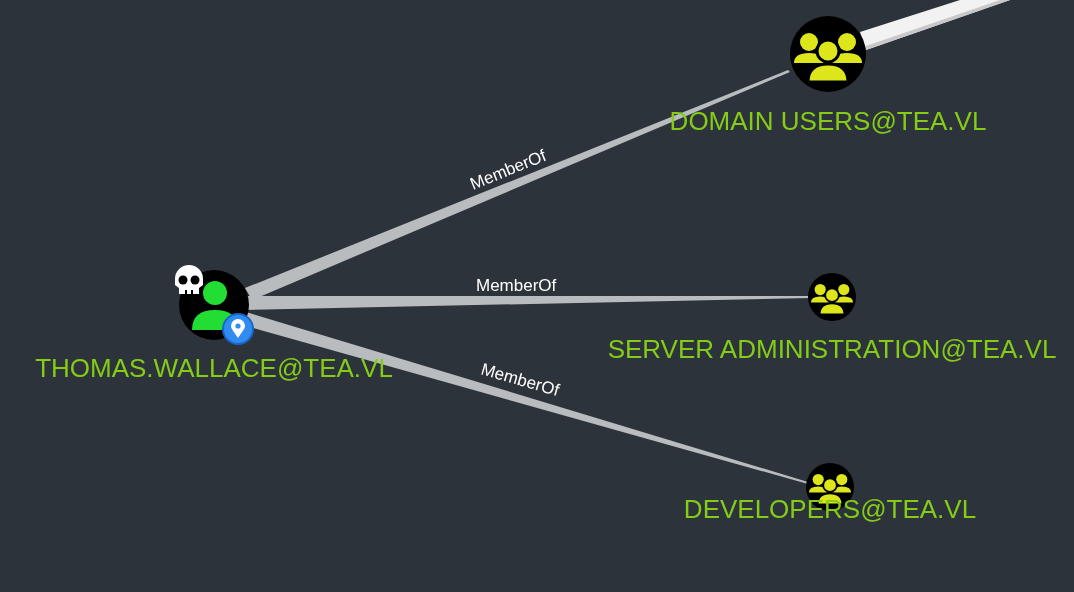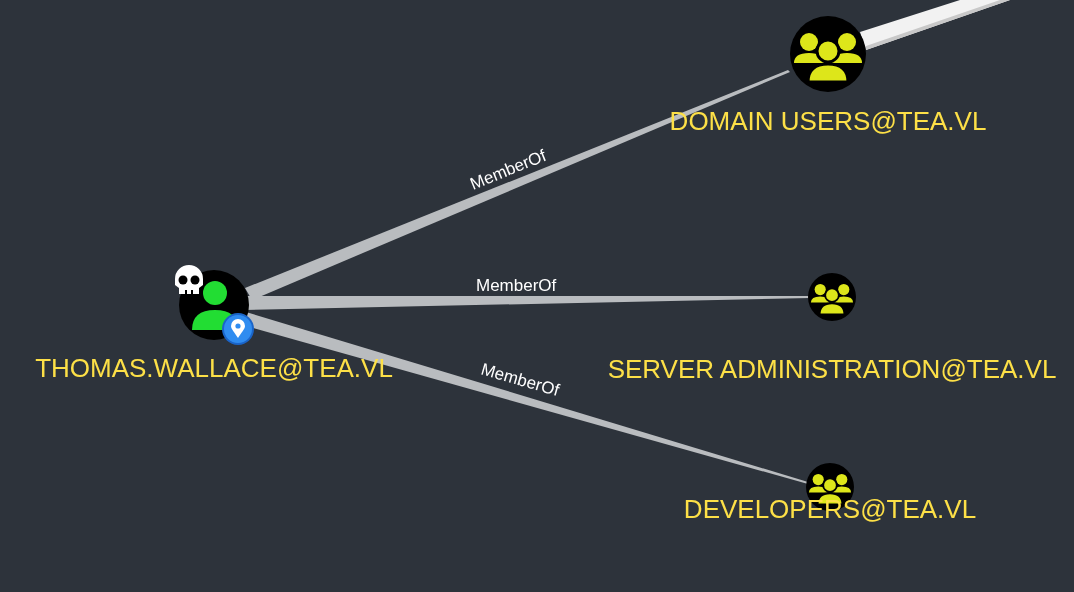--- a/index.html
+++ b/index.html
@@ -1,18 +1,18 @@
 <!DOCTYPE html>
 <html><head>
 <meta charset="utf-8">
 <style>
   html, body { margin:0; padding:0; }
   body { width:1074px; height:592px; background:#2d333b; overflow:hidden; position:relative; font-family:"Liberation Sans", sans-serif; }
   svg#graph { position:absolute; left:0; top:0; }
-  .node-label { position:absolute; color:#fde047; font-size:26px; white-space:nowrap; transform:translateX(-50%); letter-spacing:0px; }
+  .node-label { position:absolute; color:#84cc16; font-size:26px; white-space:nowrap; transform:translateX(-50%); letter-spacing:0px; }
   .edge-label { fill:#ffffff; font-size:17px; font-family:"Liberation Sans", sans-serif; }
 </style>
 </head>
 <body>
 
 <svg id="graph" width="1074" height="592">
   <defs>
     <linearGradient id="edgeGrad" x1="0" y1="0" x2="1" y2="0">
       <stop offset="0" stop-color="#c4c7ca"></stop>
       <stop offset="1" stop-color="#b8bbbe"></stop>
@@ -84,14 +84,14 @@
       <circle cx="19" cy="-12" r="9"></circle>
       <path d="M4,9 Q4,-1 19,-1 Q34,-1 34,9 Z"></path>
       <circle cx="0" cy="-3" r="11" stroke="#000" stroke-width="3"></circle>
       <path d="M-20,28 Q-20,10 0,10 Q20,10 20,28 Z" stroke="#000" stroke-width="3"></path>
     </g>
   </g>
 </svg>
 
 <div class="node-label" style="left:214px; top:353px;">THOMAS.WALLACE@TEA.VL</div>
 <div class="node-label" style="left:828px; top:106px;">DOMAIN USERS@TEA.VL</div>
-<div class="node-label" style="left:832px; top:334px;margin-top:20px;">SERVER ADMINISTRATION@TEA.VL</div>
+<div class="node-label" style="left:832px; top:334px;">SERVER ADMINISTRATION@TEA.VL</div>
 <div class="node-label" style="left:830px; top:494px;">DEVELOPERS@TEA.VL</div>
 
 </body></html>

